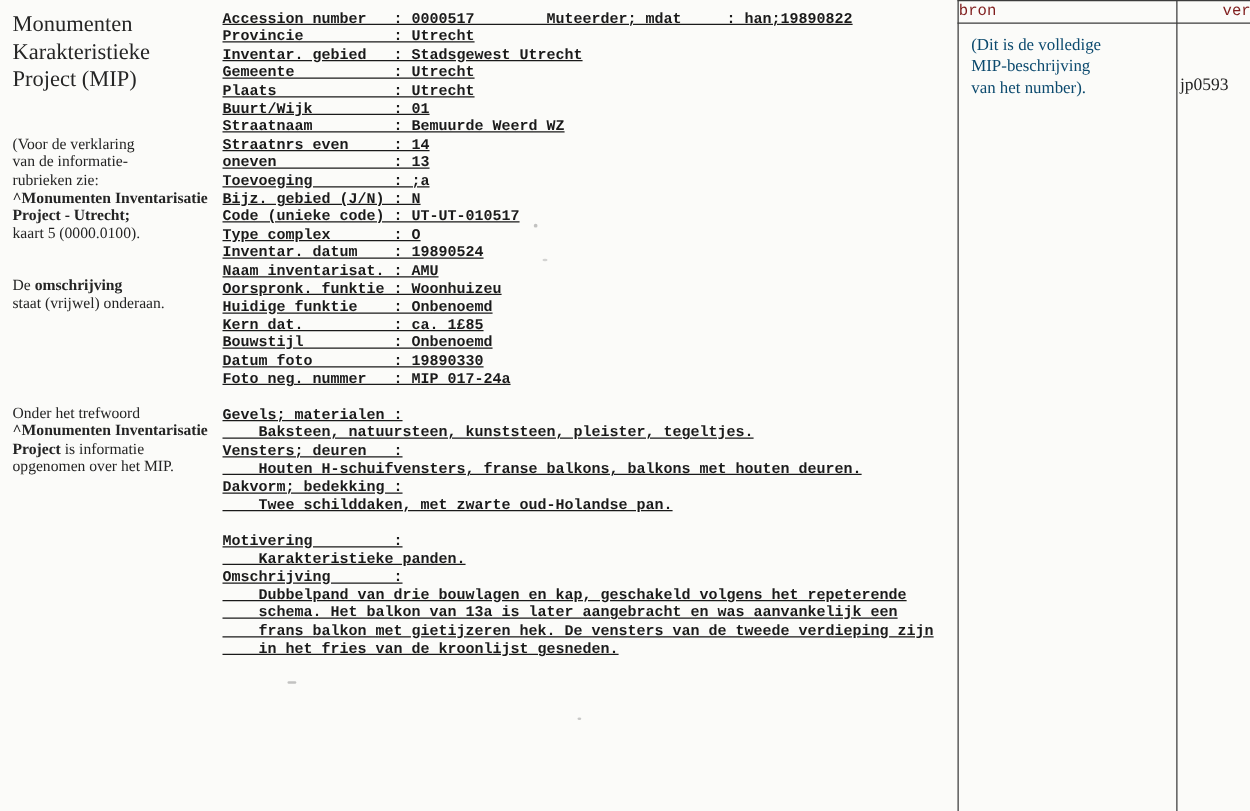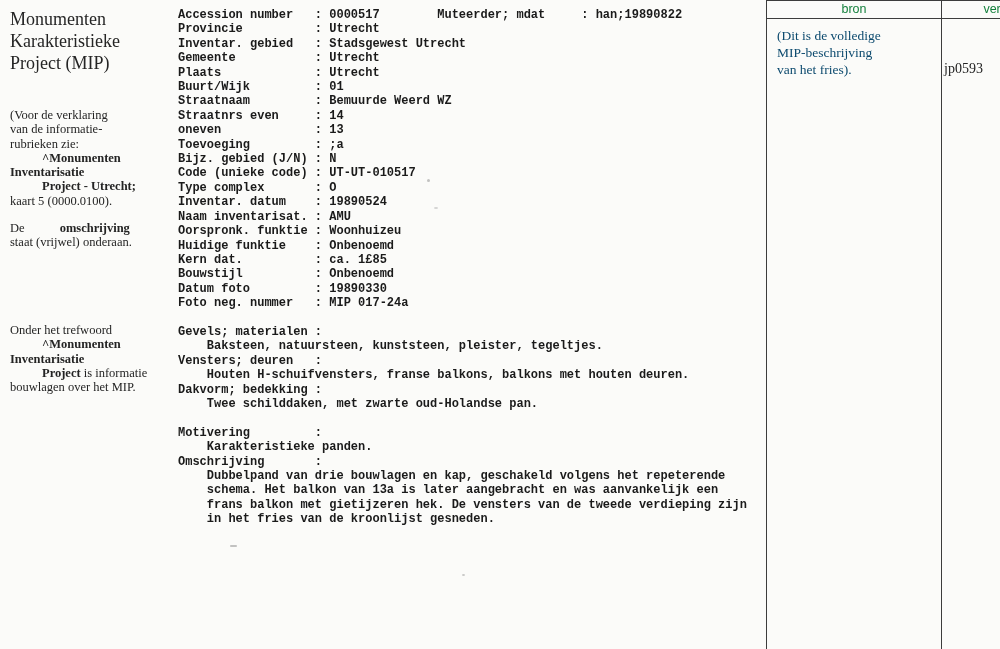--- a/index.html
+++ b/index.html
@@ -13,37 +13,38 @@
     position:absolute;left:10px;top:8px;
     font-size:18px;line-height:22px;color:#252525;
   }
   .note{
     position:absolute;left:10px;width:165px;
     font-size:12.5px;line-height:14.3px;color:#242424;
   }
   .note1{top:108px}
   .note2{top:221px}
   .note3{top:323px}
-  .note .bold{font-weight:bold;margin-left:32px;}
+  .note .bold{font-weight:bold;}
   
   .record{
     position:absolute;left:178px;top:8px;margin:0;
     font-family:"Liberation Mono","DejaVu Sans Mono",monospace;
     font-weight:bold;font-size:12px;line-height:14.4px;color:#1a1a1a;
     white-space:pre;
+    text-decoration:underline;
   }
   
   .rule{position:absolute;background:#3c3c3c;}
   .rule-v1{left:766px;top:0;width:1px;height:649px;}
   .rule-v2{left:941px;top:0;width:1px;height:649px;}
   .rule-top{left:766px;top:0;width:234px;height:1px;}
   .rule-hdr{left:766px;top:18px;width:234px;height:1px;}
   .panel-hdr{
-    position:absolute;top:2px;text-align:center;
-    font-family:Liberation Sans, sans-serif;font-size:12.5px;color:#15803d;
+    position:absolute;top:2px;
+    font-family:Liberation Mono, monospace;font-size:12.5px;color:#7f1d1d;
   }
   .hdr-bron{left:767px;width:174px;}
   .hdr-verwerkt{left:942px;width:58px;margin-left:36px;}
   .panel-note{
     position:absolute;left:777px;top:28px;width:160px;
     font-size:13.5px;line-height:16.8px;color:#0c4a6e;
   }
   .verwerkt-val{
     position:absolute;left:944px;top:61px;
     font-size:14px;color:#222;text-align:right;
@@ -74,21 +75,21 @@
       <div><span>kaart 5 (0000.0100).</span></div>
     </div>
   <div class="note note2">
       <div><span>De </span><span class="bold">omschrijving</span></div>
       <div><span>staat (vrijwel) onderaan.</span></div>
     </div>
   <div class="note note3">
       <div><span>Onder het trefwoord</span></div>
       <div><span class="bold">^Monumenten Inventarisatie</span></div>
       <div><span class="bold">Project</span><span> is informatie</span></div>
-      <div><span>bouwlagen over het MIP.</span></div>
+      <div><span>opgenomen over het MIP.</span></div>
     </div>
 
   <pre class="record">Accession number   : 0000517        Muteerder; mdat     : han;19890822
 Provincie          : Utrecht
 Inventar. gebied   : Stadsgewest Utrecht
 Gemeente           : Utrecht
 Plaats             : Utrecht
 Buurt/Wijk         : 01
 Straatnaam         : Bemuurde Weerd WZ
 Straatnrs even     : 14
@@ -123,21 +124,21 @@
 
   <div class="rule rule-v1"></div>
   <div class="rule rule-v2"></div>
   <div class="rule rule-top"></div>
   <div class="rule rule-hdr"></div>
   <div class="panel-hdr hdr-bron">bron</div>
   <div class="panel-hdr hdr-verwerkt">verwerkt</div>
   <div class="panel-note">
     <div>(Dit is de volledige</div>
     <div>MIP-beschrijving</div>
-    <div>van het fries).</div>
+    <div>van het number).</div>
   </div>
   <div class="verwerkt-val">jp0593</div>
 
   <div class="speck sp1"></div>
   <div class="speck sp2"></div>
   <div class="speck sp3"></div>
   <div class="speck sp4"></div>
 
 </div>
 

